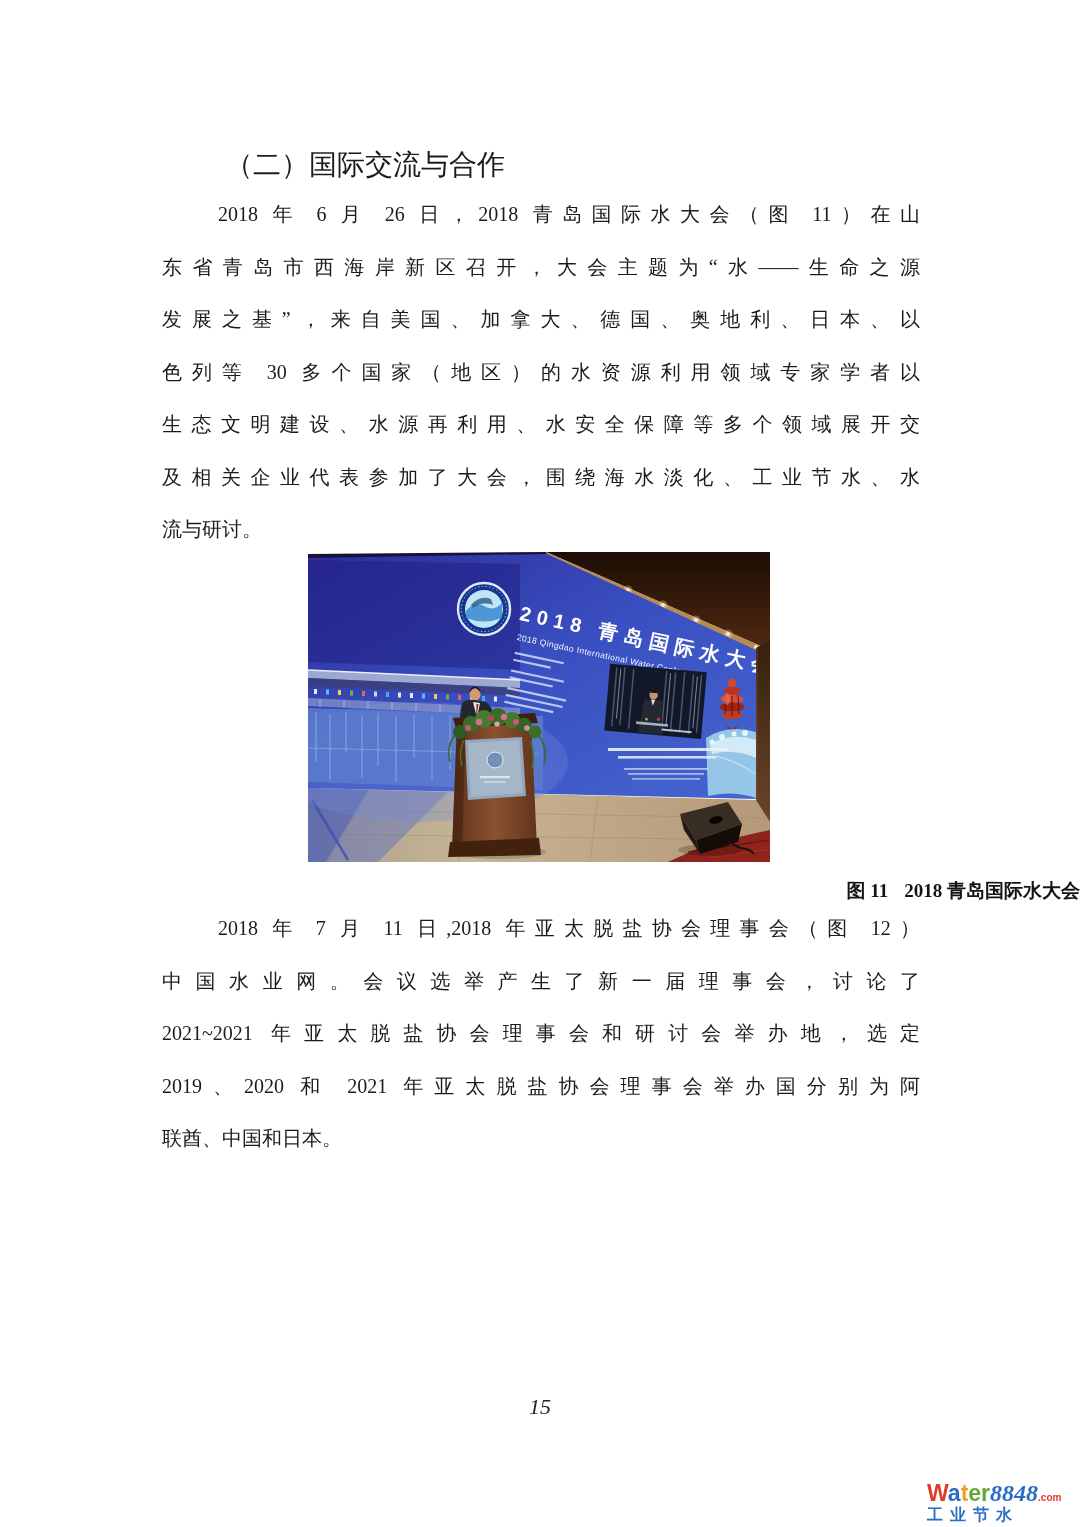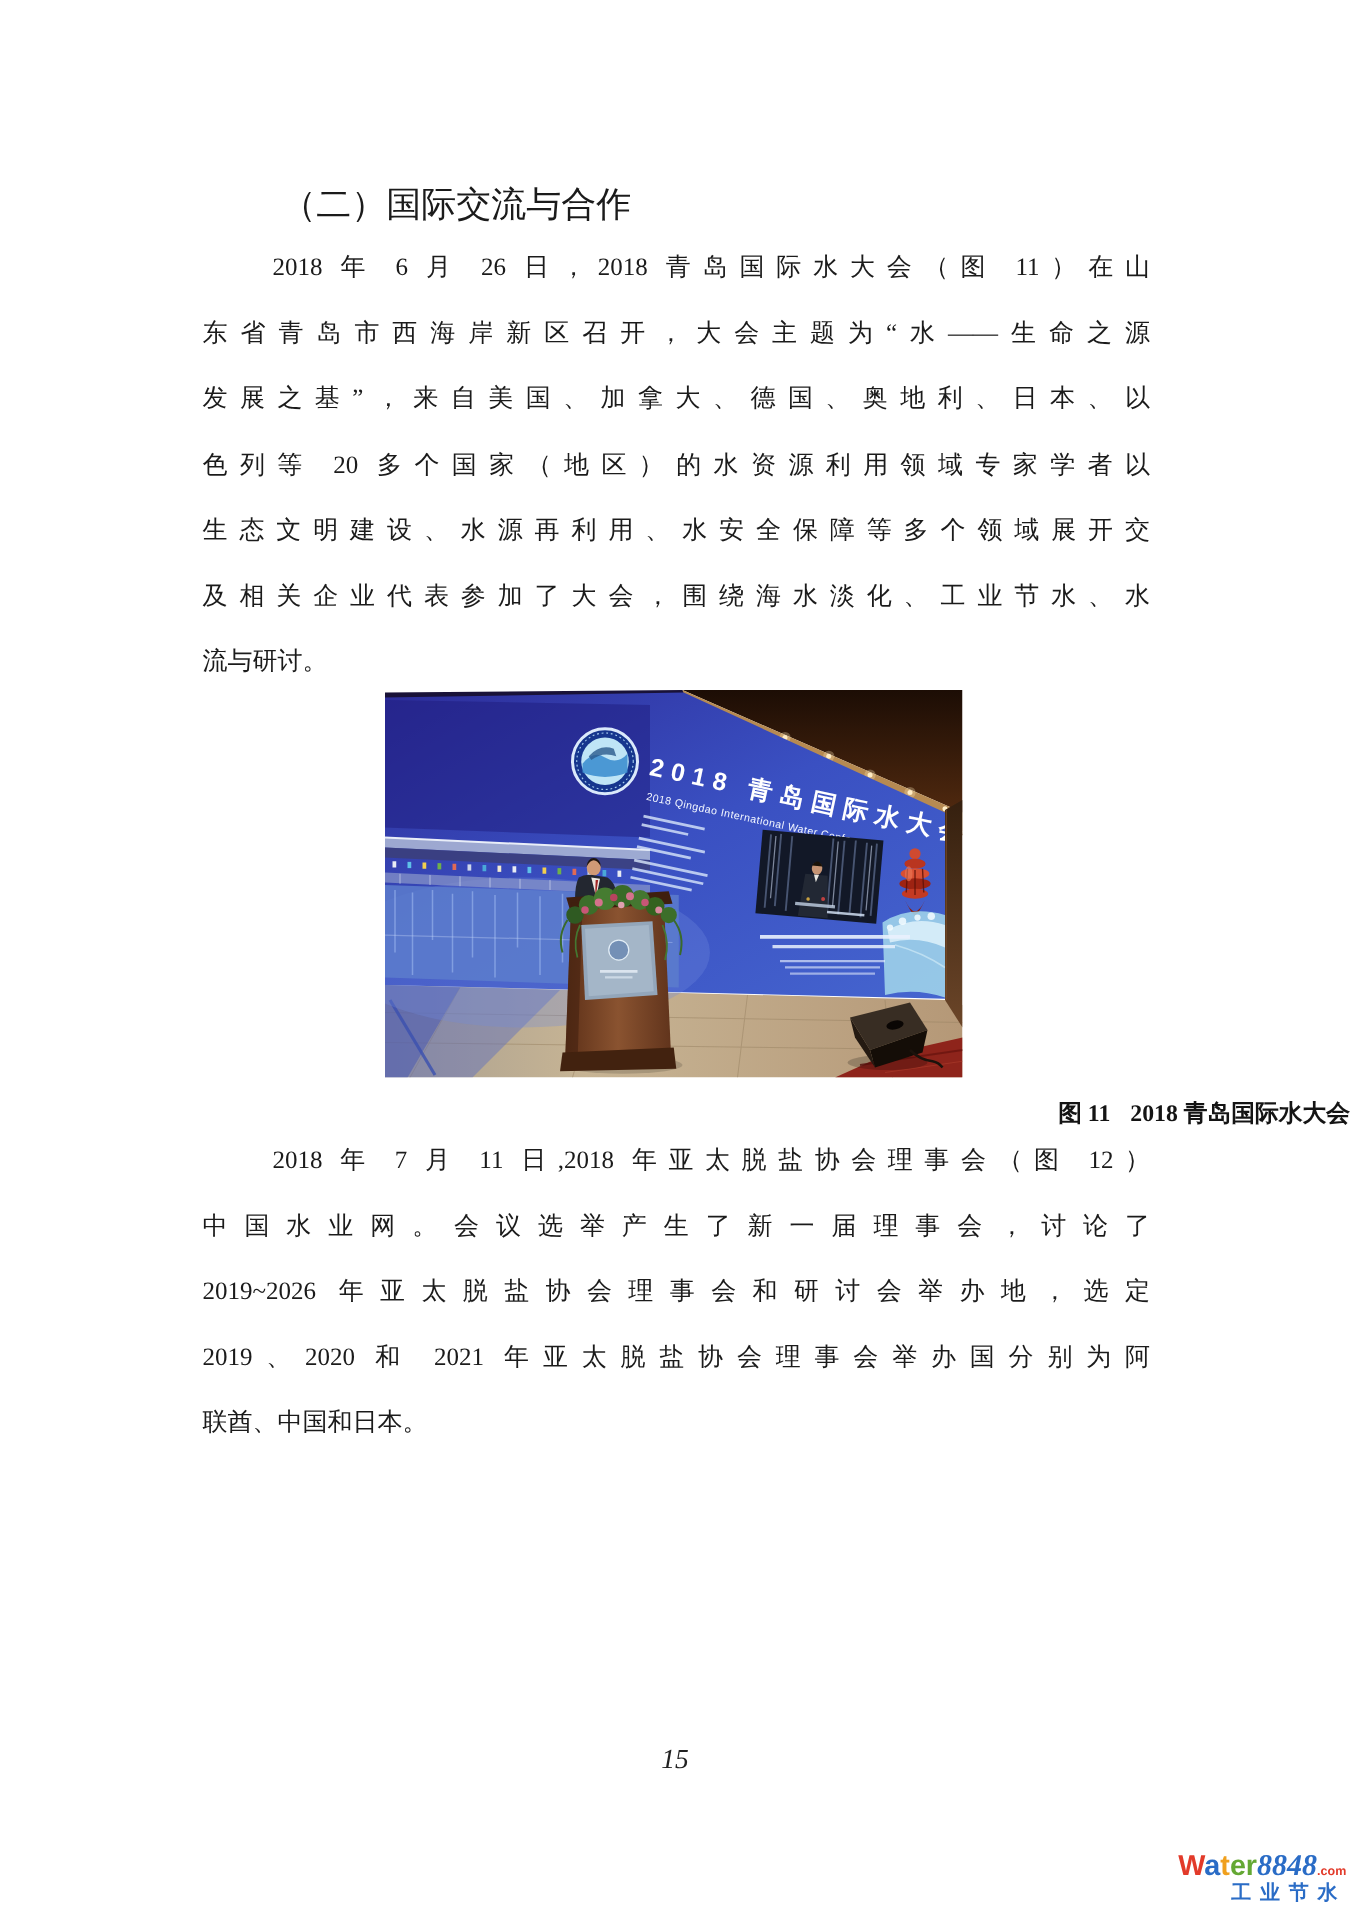--- a/index.html
+++ b/index.html
@@ -28,21 +28,21 @@
   .caption{
     position:absolute;left:0;top:878px;width:1080px;text-align:right;
     font-size:19px;font-weight:bold;color:#141414;
   }
   .cap-label{margin-right:16px;}
   .pagenum{
     position:absolute;left:0;top:1394px;width:1080px;text-align:center;
     font-size:22px;color:#222;font-style:italic;
   }
   .watermark{
-    position:absolute;right:3px;bottom:3px;width:150px;text-align:right;
+    position:absolute;right:3px;bottom:3px;width:150px;text-align:left;
     font-family:"Liberation Sans",sans-serif;line-height:1.05;
   }
   .wm-line1{font-size:23px;font-weight:bold;white-space:nowrap;}
   .wm-w{color:#e23a2a;}
   .wm-a{color:#2a6cc6;}
   .wm-t{color:#f0a01e;}
   .wm-er{color:#64a834;}
   .wm-num{
     color:#2a6cc6;font-family:"Liberation Serif",serif;
     font-style:italic;font-weight:bold;font-size:24px;
@@ -57,21 +57,21 @@
 <body>
 
 <div class="page">
 
   <div class="heading">（二）国际交流与合作</div>
 
   <div class="para p1">
     <div class="tline indent">2018 年 6 月 26 日，2018 青岛国际水大会（图 11）在山</div>
     <div class="tline">东省青岛市西海岸新区召开，大会主题为“水——生命之源</div>
     <div class="tline">发展之基”，来自美国、加拿大、德国、奥地利、日本、以</div>
-    <div class="tline">色列等 20 多个国家（地区）的水资源利用领域专家学者以</div>
+    <div class="tline">色列等 30 多个国家（地区）的水资源利用领域专家学者以</div>
     <div class="tline">生态文明建设、水源再利用、水安全保障等多个领域展开交</div>
     <div class="tline">及相关企业代表参加了大会，围绕海水淡化、工业节水、水</div>
     <div class="tline last">流与研讨。</div>
   </div>
 
   <figure class="photo">
     <svg width="462" height="310" viewBox="0 0 462 310" xmlns="http://www.w3.org/2000/svg">
       <defs>
         <linearGradient id="gScreen" x1="0" y1="0" x2="1" y2="1">
           <stop offset="0" stop-color="#2d2d9a"></stop>
@@ -337,21 +337,21 @@
     </svg>
   </figure>
 
   <div class="caption">
     <span class="cap-label">图 11</span><span>2018 青岛国际水大会</span>
   </div>
 
   <div class="para p2">
     <div class="tline indent">2018 年 7 月 11 日,2018 年亚太脱盐协会理事会（图 12）</div>
     <div class="tline">中国水业网。会议选举产生了新一届理事会，讨论了</div>
-    <div class="tline">2019~2026 年亚太脱盐协会理事会和研讨会举办地，选定</div>
+    <div class="tline">2021~2021 年亚太脱盐协会理事会和研讨会举办地，选定</div>
     <div class="tline">2019、2020 和 2021 年亚太脱盐协会理事会举办国分别为阿</div>
     <div class="tline last">联酋、中国和日本。</div>
   </div>
 
   <div class="pagenum">15</div>
 
   <div class="watermark">
     <div class="wm-line1"><span class="wm-w">W</span><span class="wm-a">a</span><span class="wm-t">t</span><span class="wm-er">er</span><span class="wm-num">8848</span><span class="wm-com">.com</span></div>
     <div class="wm-line2">工业节水</div>
   </div>

